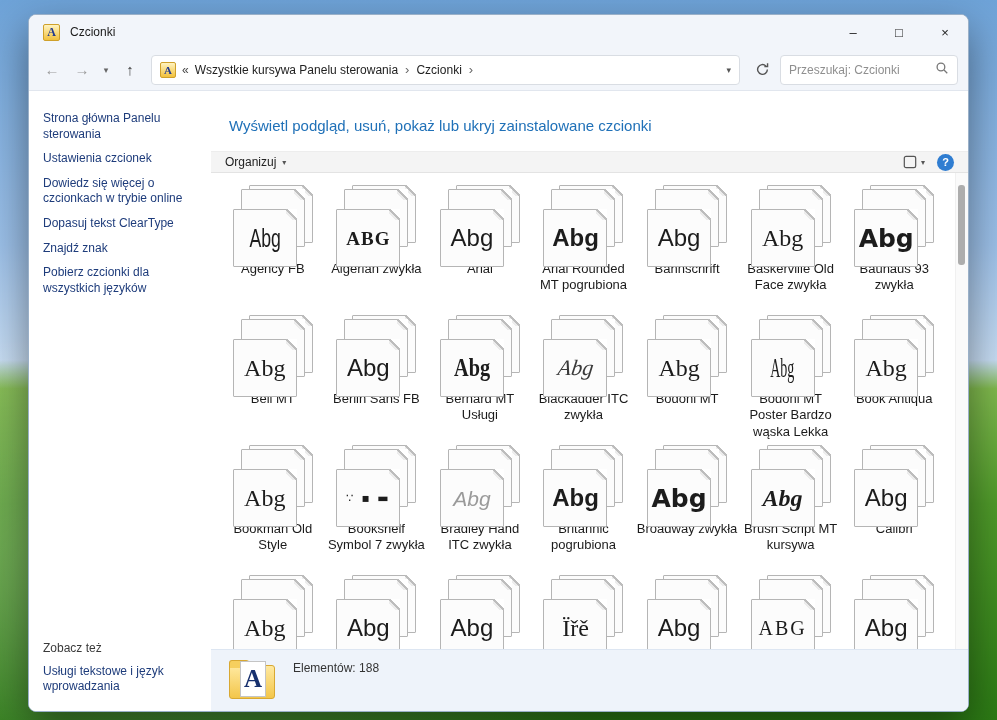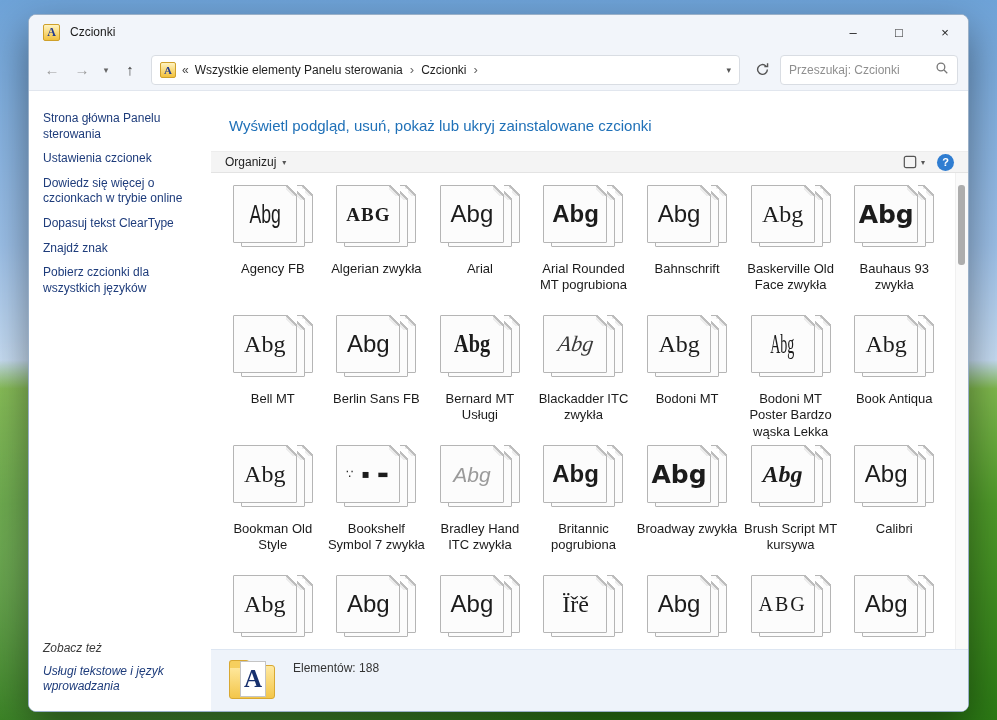--- a/index.html
+++ b/index.html
@@ -44,21 +44,21 @@
   .search-box{width:178px;height:30px;background:#fff;border:1px solid #d9dde3;border-radius:4px;display:flex;
     align-items:center;padding:0 8px;flex:0 0 auto;}
   .search-box input{border:none;outline:none;flex:1;font-size:12px;color:#8b5cf6;font-family:inherit;min-width:0;background:transparent;}
   .search-box input::placeholder{color:#8f8f8f;}
 
   
   .win-body{flex:1;display:flex;min-height:0;background:#fff;}
   .sidebar{width:182px;flex:0 0 auto;padding:20px 10px 16px 14px;display:flex;flex-direction:column;font-size:12px;}
   .side-link{color:#1e3c7b;margin-bottom:9px;line-height:1.3;cursor:pointer;}
   .see-also{color:#3a3a3a;margin-bottom:9px;}
-  .side-bottom{margin-top:auto;font-style:italic;}
+  .side-bottom{margin-top:auto;}
 
   .main{flex:1;display:flex;flex-direction:column;min-width:0;position:relative;}
   .heading{padding:26px 0 0 18px;height:60px;font-size:15px;color:#2071b8;flex:0 0 auto;}
 
   .toolbar{height:22px;background:#f4f4f4;border-top:1px solid #ededed;border-bottom:1px solid #e3e3e3;
     display:flex;align-items:center;padding:0 14px;flex:0 0 auto;font-size:12px;color:#222;}
   .organize-btn{display:flex;align-items:center;gap:6px;cursor:pointer;}
   .chev{font-size:8px;color:#555;}
   .toolbar-right{margin-left:auto;display:flex;align-items:center;gap:12px;}
   .view-btn{display:flex;align-items:center;gap:4px;cursor:pointer;}
@@ -68,21 +68,21 @@
   
   .grid-wrap{flex:1;position:relative;min-height:0;overflow:hidden;}
   .grid{display:grid;grid-template-columns:repeat(7,1fr);grid-auto-rows:130px;padding:12px 22px 0 10px;}
   .tile{display:flex;flex-direction:column;align-items:center;cursor:default;}
   .stack{position:relative;width:80px;height:68px;flex:0 0 auto;}
   .page{position:absolute;width:64px;height:58px;background:#fcfcfc;border:1px solid #b5b5b5;border-radius:1px;}
   .page::after{content:"";position:absolute;top:-1px;right:-1px;width:11px;height:11px;
     background:linear-gradient(225deg,#ffffff 0 45%,#bdbdbd 45% 55%,#ececec 55% 72%,#fcfcfc 72%);}
   .p1{top:0;left:16px;}
   .p2{top:4px;left:8px;}
-  .p3{top:0;left:0;display:flex;align-items:center;justify-content:center;}
+  .p3{top:24px;left:0;display:flex;align-items:center;justify-content:center;}
   .tile-label{margin-top:8px;font-size:13px;color:#1b1b1b;text-align:center;line-height:1.25;max-width:102px;}
 
   .preview{display:inline-block;font-size:24px;color:#1c1c1c;line-height:1;}
   .preview[data-style="sans"]{font-family:"Liberation Sans",sans-serif;}
   .preview[data-style="sans-bold"]{font-family:"Liberation Sans",sans-serif;font-weight:bold;}
   .preview[data-style="heavy"]{font-family:"DejaVu Sans",sans-serif;font-weight:bold;font-size:25px;}
   .preview[data-style="cond"]{font-family:"Liberation Sans",sans-serif;transform:scaleX(.68);font-size:26px;}
   .preview[data-style="algerian"]{font-family:"Liberation Serif",serif;font-weight:bold;font-size:19px;letter-spacing:1px;}
   .preview[data-style="serif"]{font-family:"Liberation Serif",serif;}
   .preview[data-style="serif-cond-bold"]{font-family:"Liberation Serif",serif;font-weight:bold;transform:scaleX(.78);font-size:26px;}
@@ -127,21 +127,21 @@
 
     <div class="navbar">
       <span class="nav-btn">←</span>
       <span class="nav-btn">→</span>
       <span class="nav-btn small">▾</span>
       <span class="nav-btn up">↑</span>
 
       <div class="address-bar">
         <span class="addr-icon">A</span>
         <span class="crumb-prefix">«</span>
-        <span class="crumb">Wszystkie elementy Panelu sterowania</span>
+        <span class="crumb">Wszystkie kursywa Panelu sterowania</span>
         <span class="crumb-sep">›</span>
         <span class="crumb">Czcionki</span>
         <span class="crumb-sep">›</span>
         <span class="addr-chevron">▾</span>
       </div>
 
       <span class="refresh-btn">
         <svg width="15" height="15" viewBox="0 0 16 16">
             <path d="M13.2 8a5.2 5.2 0 1 1-1.6-3.8" fill="none" stroke="#555" stroke-width="1.5"></path>
             <path d="M13.4 1.4v3.4h-3.4" fill="none" stroke="#555" stroke-width="1.5"></path>

